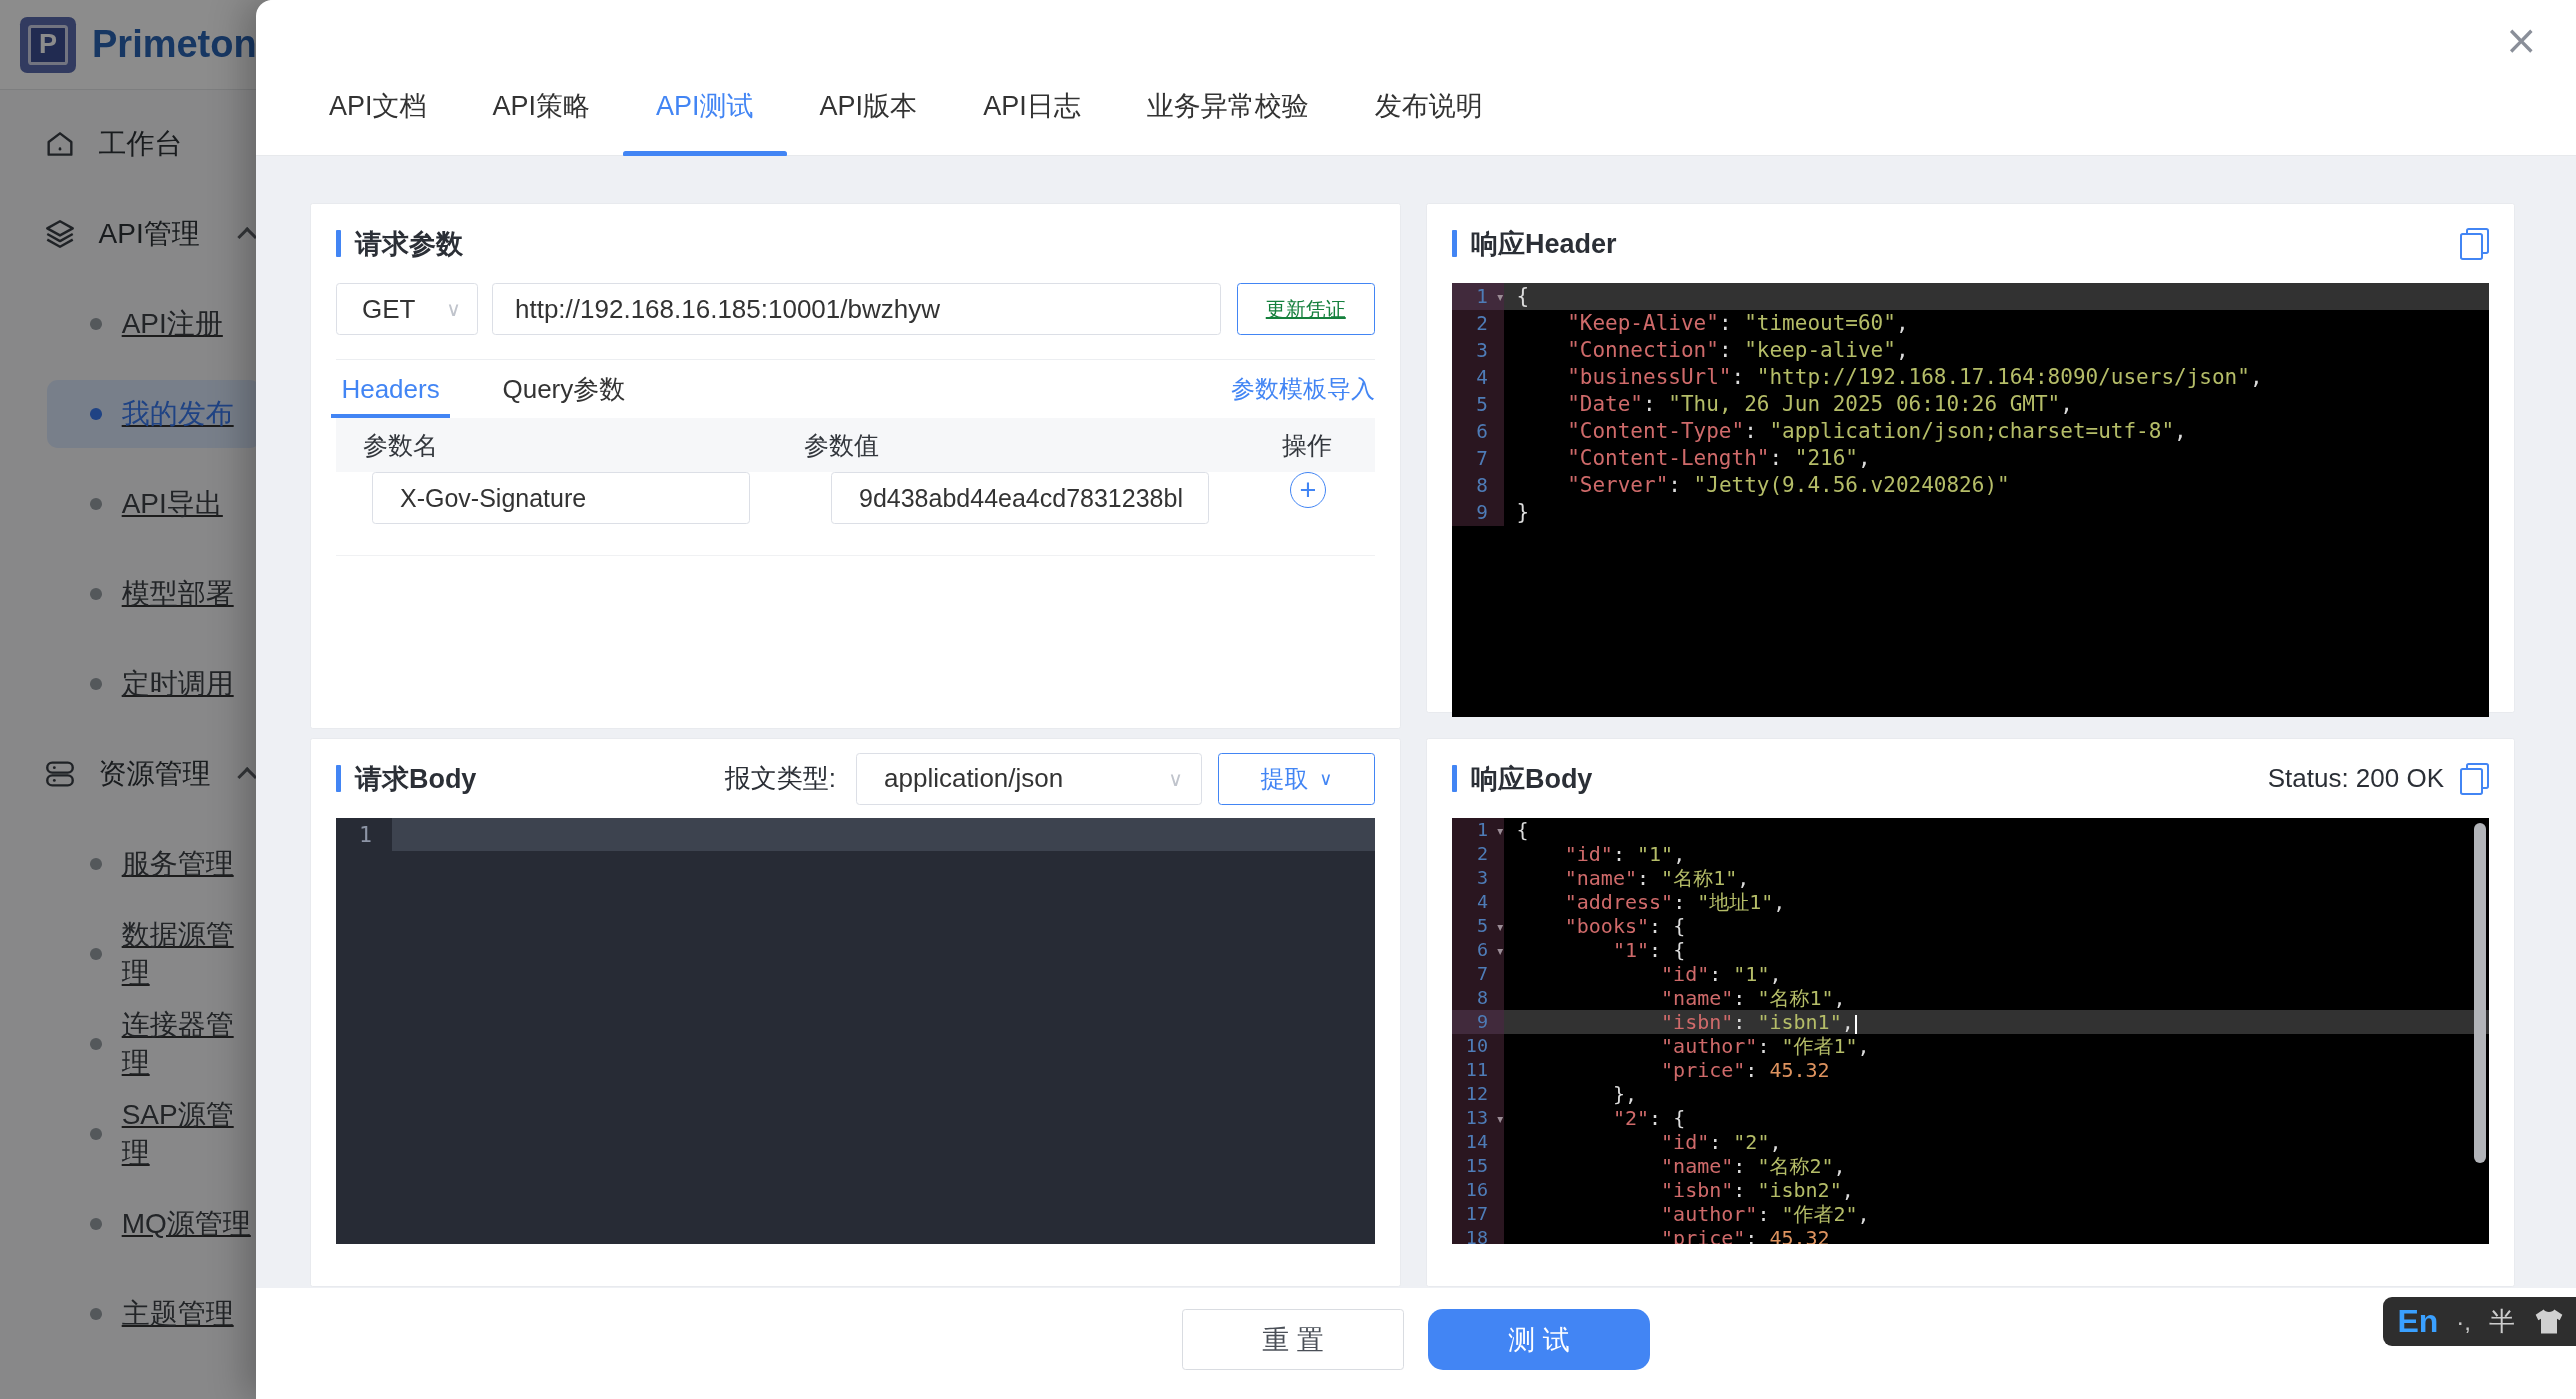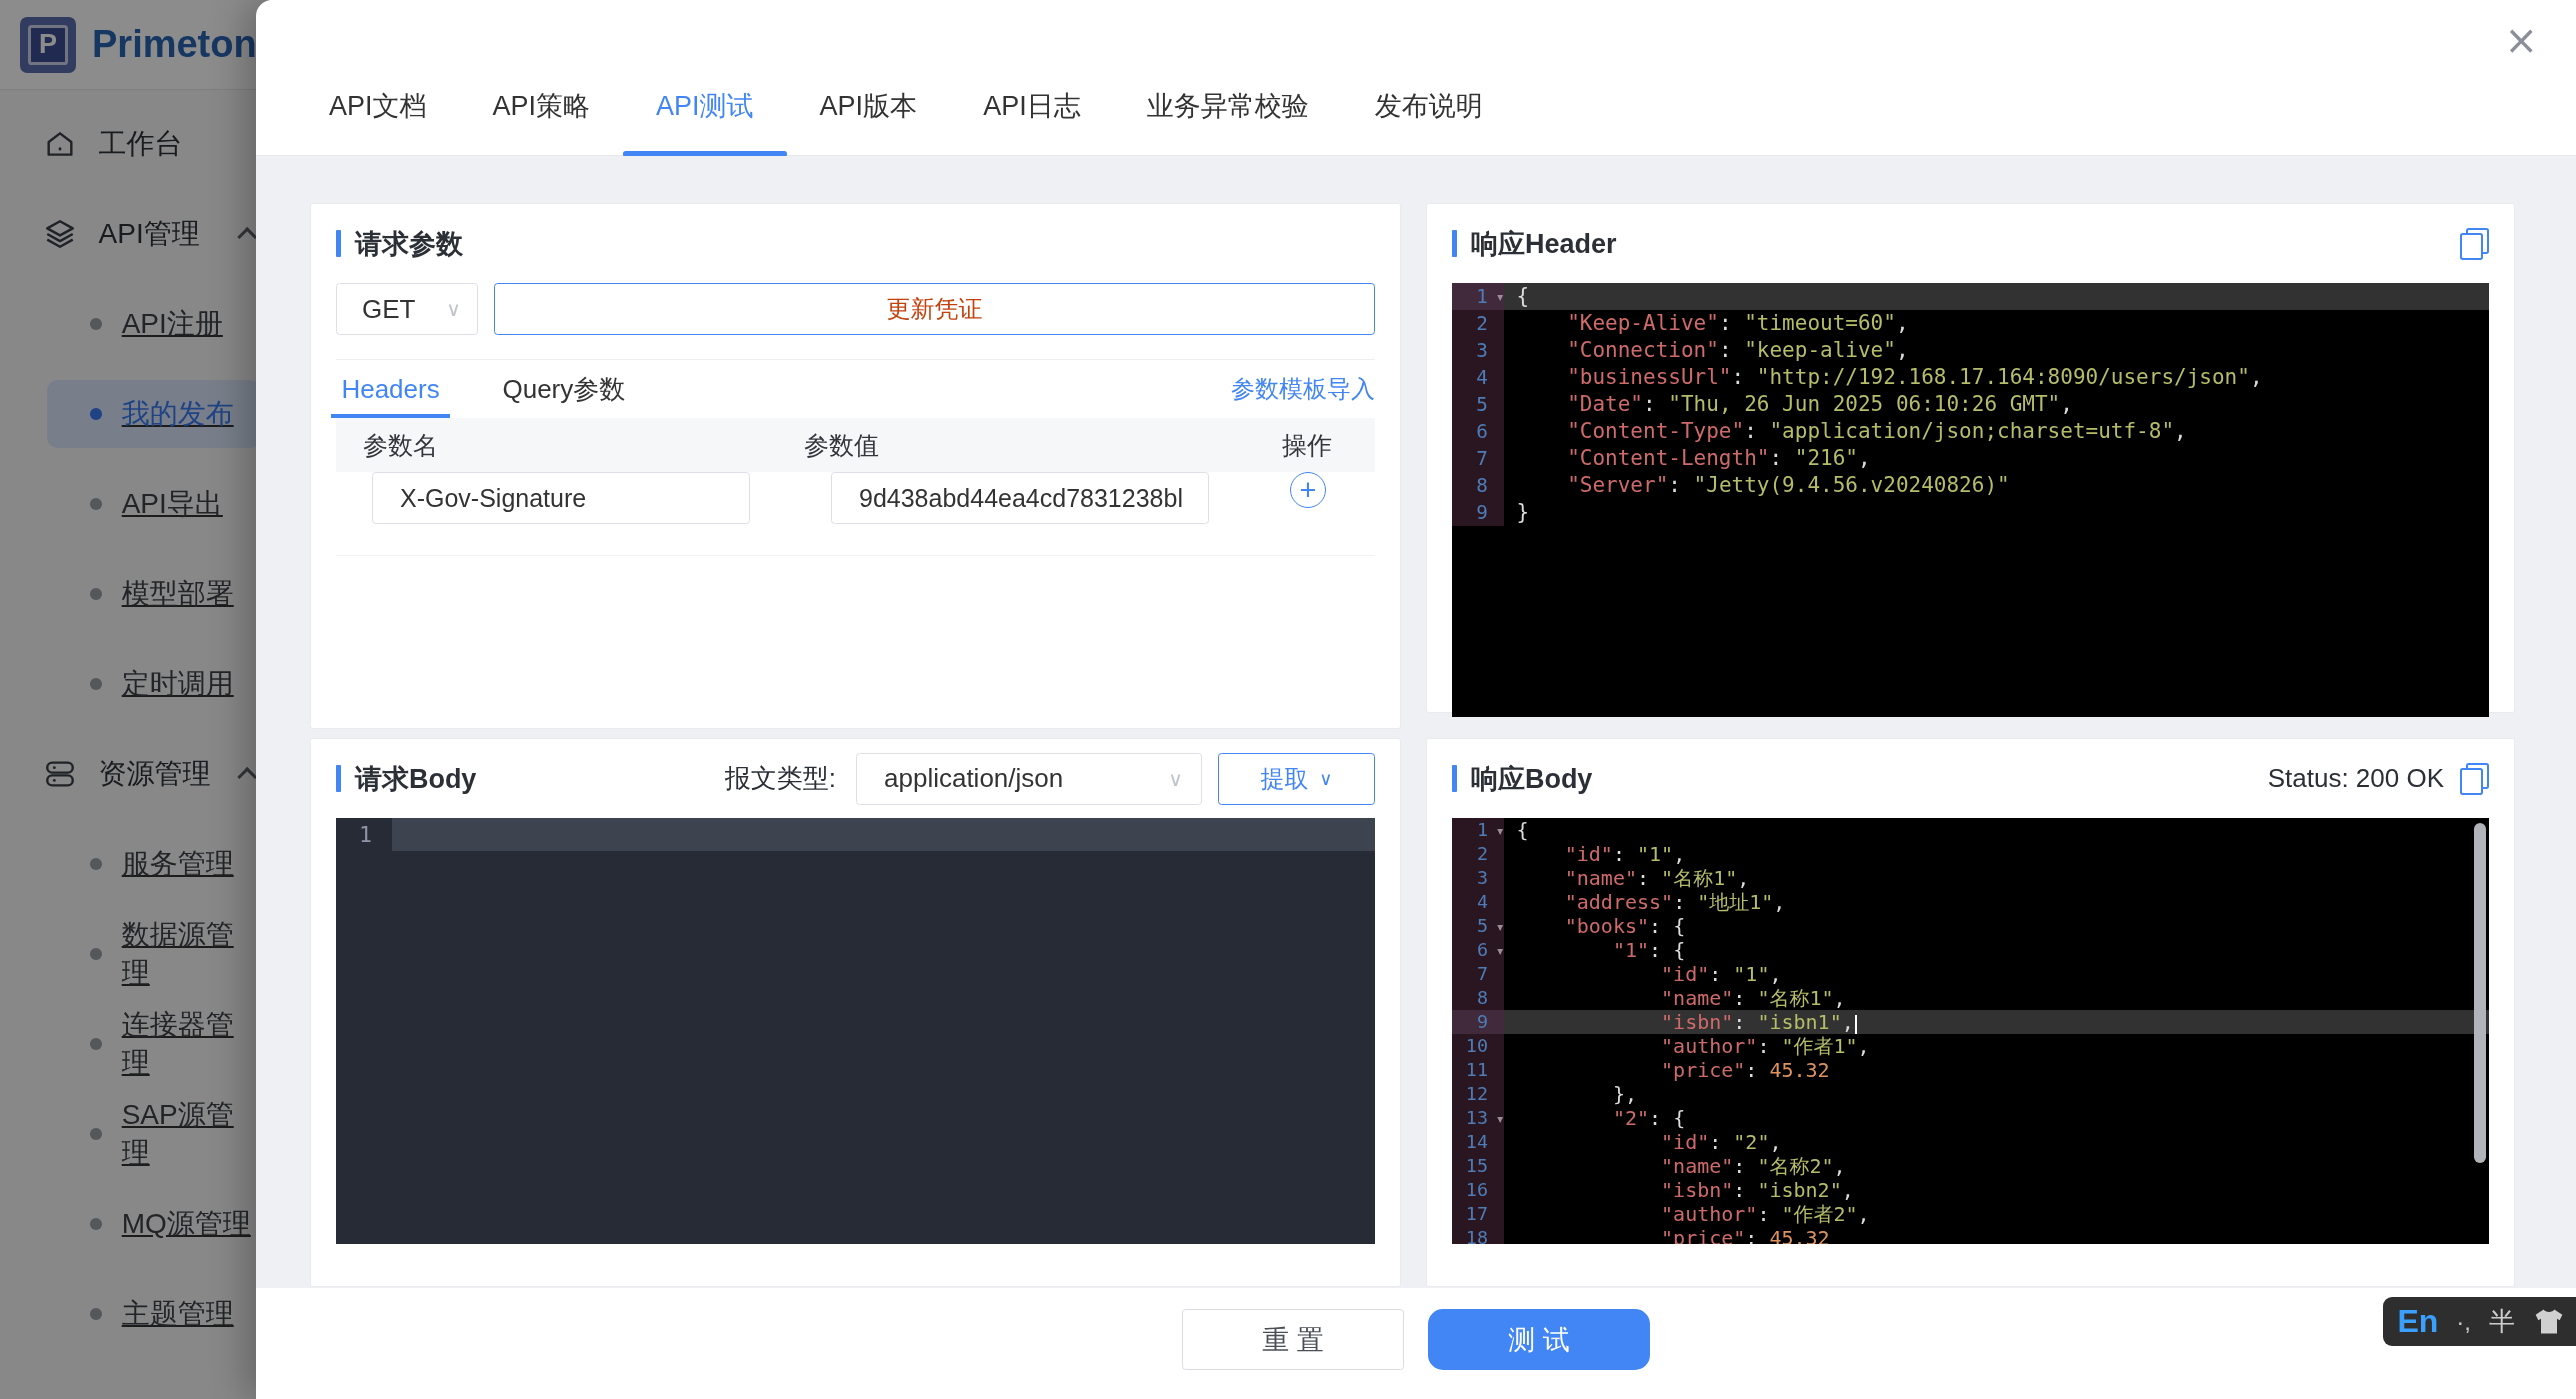--- a/index.html
+++ b/index.html
@@ -55,22 +55,22 @@
   .sec-bar { width:5.4px; height:27px; background:#4285f4; margin-right:13.5px; border-radius:0.9px; }
   .sec-text { font-size:27px; color:#2b2f36;font-weight:bold; }
 
   
   .req-row { display:flex; margin-top:21.6px; height:52px; }
   .sel-method { width:142px; border:0.9px solid #dcdfe6; border-radius:3.6px; display:flex; align-items:center;
                 justify-content:space-between; padding:0 16px 0 25px; font-size:26px; color:#333; background:#fff; cursor:pointer; }
   .sel-chev { color:#c0c4cc; font-size:20px; }
   .url-input { margin-left:13.5px; width:729px; border:0.9px solid #dcdfe6; border-radius:3.6px; display:flex;
                align-items:center; padding-left:22.5px; font-size:26px; color:#333; }
-  .btn-update { margin-left:16px; flex:1; border:1.8px solid #4285f4; color:#c2410c; border-radius:3.6px;
-                font-size:24px; display:flex; align-items:center; justify-content:center; background:#fff; cursor:pointer; }
+  .btn-update { margin-left:16px; flex:1; border:1.8px solid #4285f4; color:#15803d; border-radius:3.6px;
+                font-size:20px; display:flex; align-items:center; justify-content:center; background:#fff; cursor:pointer;text-decoration:underline; }
   .h-div { margin-top:24px; border-bottom:0.9px solid #eceef1; }
   .subtab-row { display:flex; align-items:center; height:58px; }
   .subtab { font-size:26px; color:#333; margin-right:52px; height:58px; display:flex; align-items:center;
             position:relative; padding:0 5.4px; cursor:pointer; }
   .subtab.active { color:#4285f4; }
   .subtab.active::after { content:''; position:absolute; left:-5.4px; right:-5.4px; bottom:0; height:4.5px; background:#4285f4; }
   .tpl-link { margin-left:auto; color:#4285f4; font-size:24px; cursor:pointer; }
   .tbl-head { display:flex; height:54px; background:#f6f7f9; align-items:center; font-size:25px; color:#33373d; }
   .th1 { width:468px; padding-left:27px; }
   .th2 { width:387px; }
@@ -252,20 +252,23 @@
     <section class="card" id="card-rp">
       <div class="sec-title">
         <span class="sec-bar"></span>
         <span class="sec-text">请求参数</span>
       </div>
       <div class="req-row">
         <div class="sel-method">
           <span>GET</span>
           <span class="sel-chev">∨</span>
         </div>
+        <div class="url-input">
+          <span>http://192.168.16.185:10001/bwzhyw</span>
+        </div>
         <button class="btn-update">更新凭证</button>
       </div>
       <div class="h-div"></div>
       <div class="subtab-row">
         <div class="subtab active">Headers</div>
         <div class="subtab">Query参数</div>
         <a class="tpl-link">参数模板导入</a>
       </div>
       <div class="tbl-head">
         <span class="th1">参数名</span>

